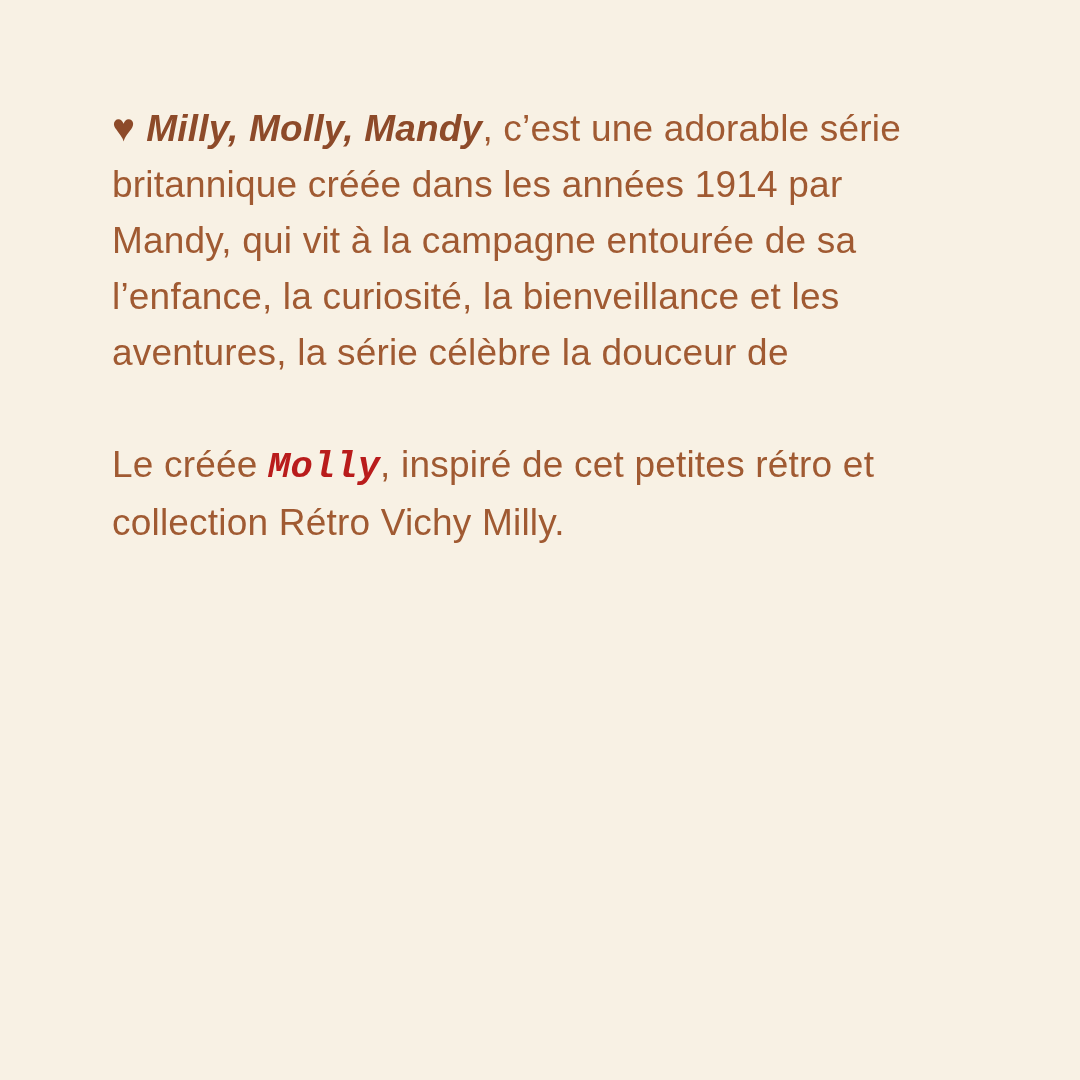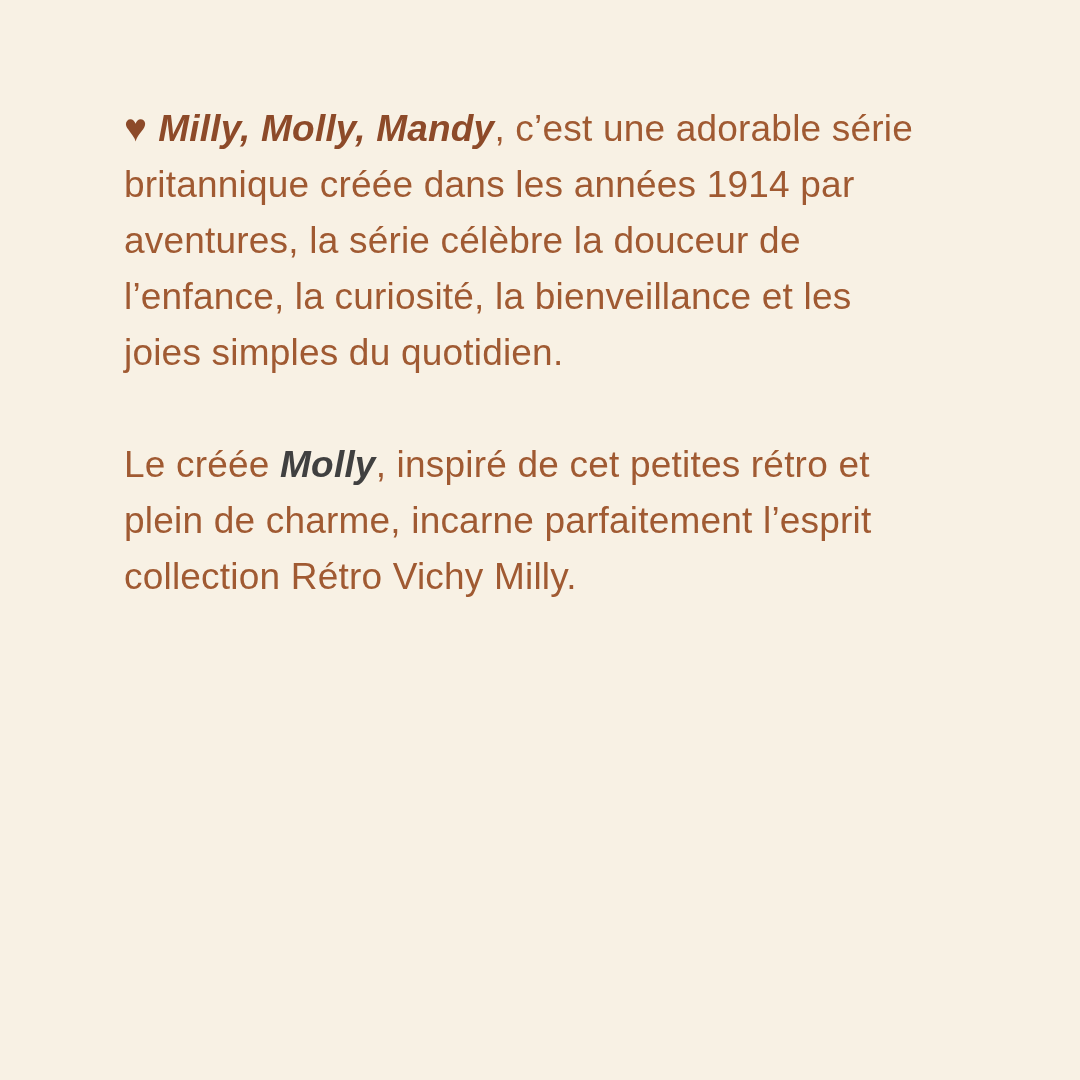--- a/index.html
+++ b/index.html
@@ -17,21 +17,21 @@
     position: absolute;
     left: 108px;
     top: 100px;
     width: 880px;
     font-size: 37px;
     line-height: 56px;
     color: #A05A32;
     letter-spacing: 0.2px;
   }
   .paragraph {
-    margin: 0 0 56px 16px;
+    margin: 0 0 56px 4px;
   }
   .line {
     white-space: nowrap;
   }
   .seg-regular {
     font-weight: 400;
     font-style: normal;
   }
   .seg-bold-italic {
     font-weight: 700;
@@ -45,22 +45,21 @@
     font-size: 1.05em;
   }
 </style>
 </head>
 <body style="background: rgb(248, 241, 228);">
 
 <div class="text-block" id="article-root" style="color: rgb(160, 90, 50);">
     <div class="paragraph">
       <div class="line"><span class="seg-heart" style="color: rgb(141, 74, 41);">♥ </span><span class="seg-bold-italic" style="color: rgb(141, 74, 41);">Milly, Molly, Mandy</span><span class="seg-regular">, c’est une adorable série</span></div>
       <div class="line"><span class="seg-regular">britannique créée dans les années 1914 par</span></div>
+      <div class="line"><span class="seg-regular">Mandy, qui vit à la campagne entourée de sa</span></div>
+      <div class="line"><span class="seg-regular">l’enfance, la curiosité, la bienveillance et les</span></div>
       <div class="line"><span class="seg-regular">aventures, la série célèbre la douceur de</span></div>
-      <div class="line"><span class="seg-regular">l’enfance, la curiosité, la bienveillance et les</span></div>
-      <div class="line"><span class="seg-regular">joies simples du quotidien.</span></div>
     </div>
     <div class="paragraph">
-      <div class="line"><span class="seg-regular">Le créée </span><span class="seg-bold-italic" style="color: #404040;">Molly</span><span class="seg-regular">, inspiré de cet petites rétro et</span></div>
-      <div class="line"><span class="seg-regular">plein de charme, incarne parfaitement l’esprit</span></div>
+      <div class="line"><span class="seg-regular">Le créée </span><span class="seg-bold-italic" style="color: #b91c1c; font-family: Liberation Mono, monospace;">Molly</span><span class="seg-regular">, inspiré de cet petites rétro et</span></div>
       <div class="line"><span class="seg-regular">collection Rétro Vichy Milly.</span></div>
     </div>
   </div>
 
 </body></html>

